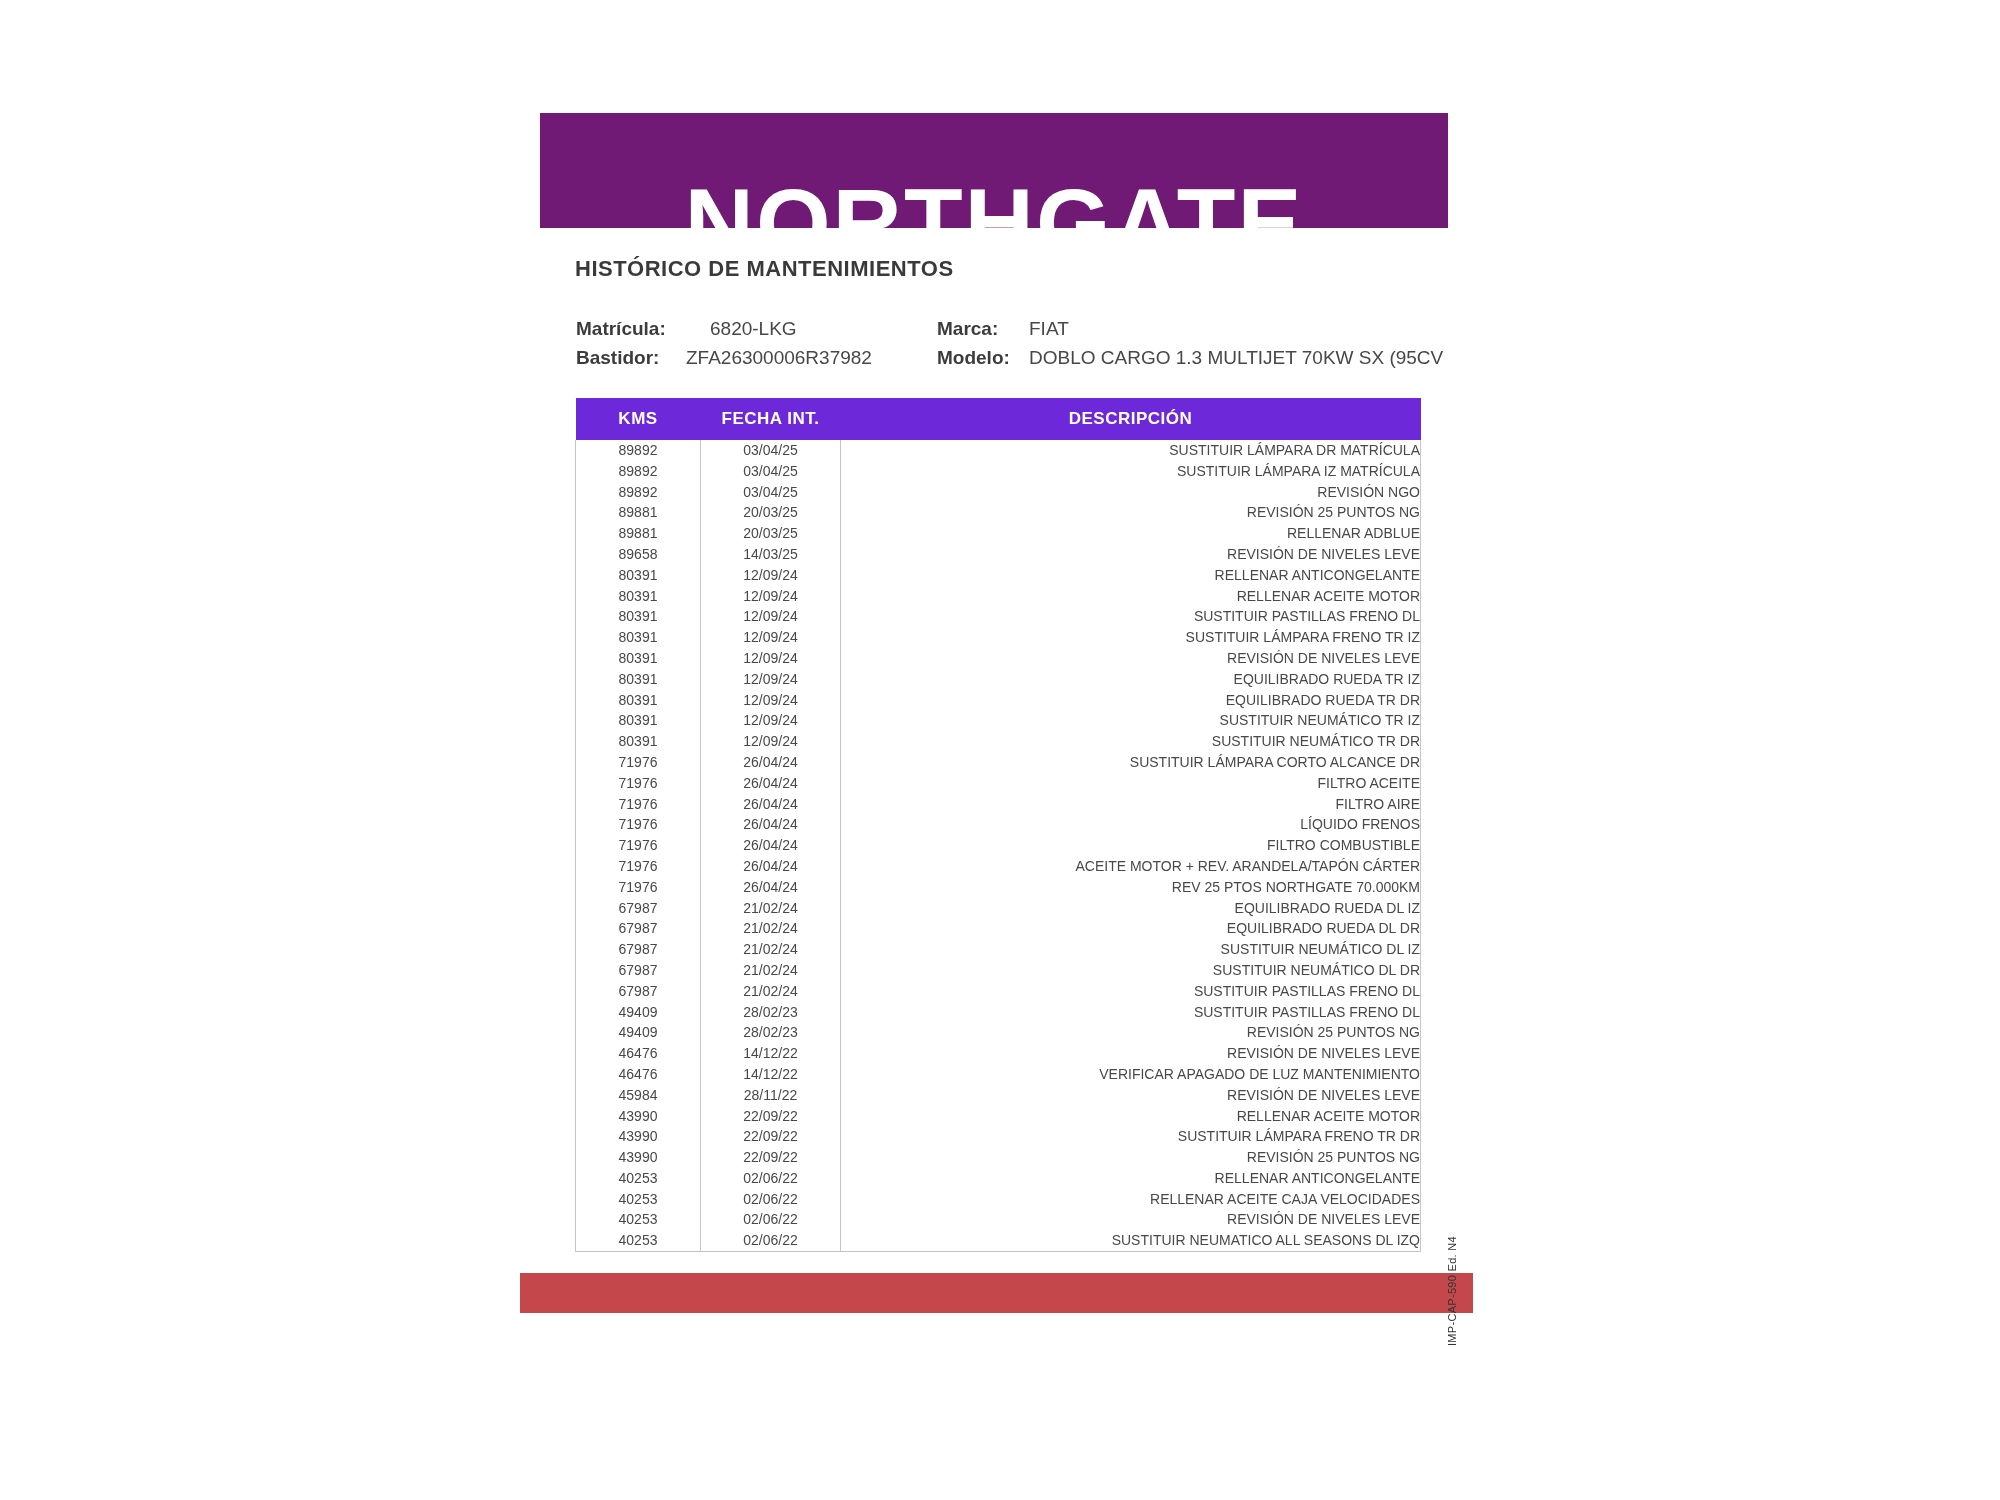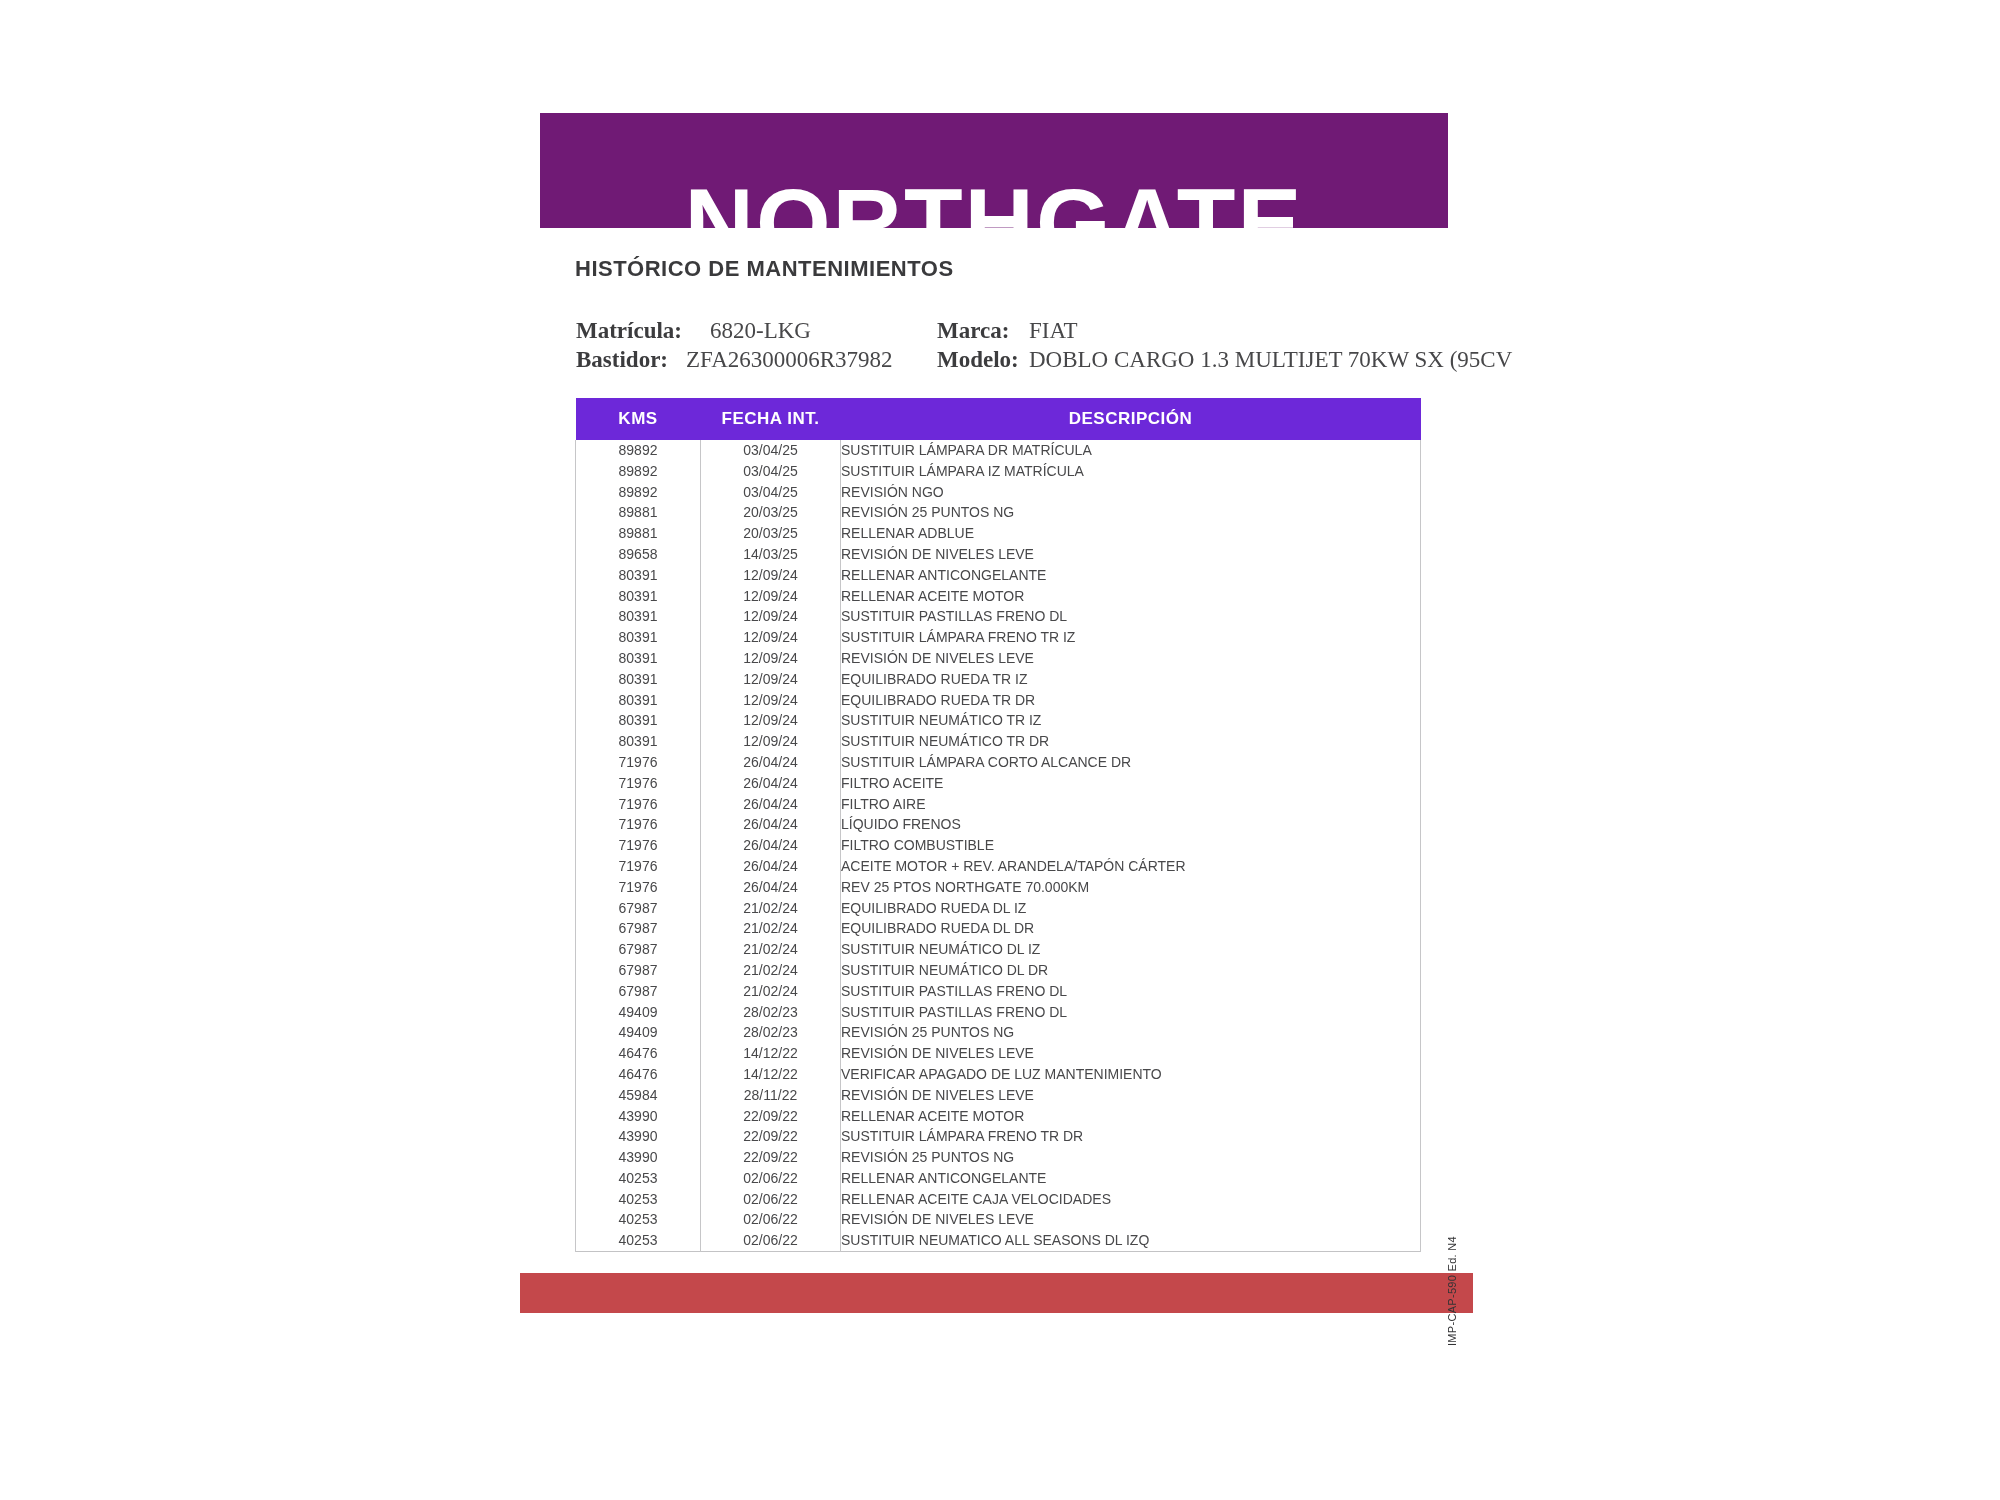--- a/index.html
+++ b/index.html
@@ -17,21 +17,21 @@
     font-weight:bold;font-size:96px;line-height:1;color:#ffffff;
     letter-spacing:2px;white-space:nowrap;
   }
   
   .doc-title{
     position:absolute;left:575px;top:256px;width:845px;margin:0;
     font-size:22px;font-weight:bold;color:#3a3a3c;
     letter-spacing:0.5px;
   }
   
-  .info-item{position:absolute;font-size:23px;white-space:nowrap;font-family:Liberation Serif, serif;}
+  .info-item{position:absolute;font-size:19px;white-space:nowrap;}
   .info-label{font-weight:bold;color:#3c3c3e;}
   .info-value{color:#474749;}
   
   .maint-table{
     position:absolute;left:575px;top:398px;width:845px;
     border-collapse:collapse;table-layout:fixed;
     border-bottom:1px solid #c3c3c5;
   }
   .maint-table col.c-kms{width:125px;}
   .maint-table col.c-fecha{width:140px;}
@@ -40,21 +40,21 @@
     background:#6d28d9;color:#ffffff;font-size:17px;font-weight:bold;
     height:42px;padding:0;text-align:center;letter-spacing:0.5px;
   }
   .maint-table tbody td{
     height:20.8px;padding:0;font-size:14px;color:#48484a;
     line-height:20.8px;white-space:nowrap;overflow:hidden;
     border-right:1px solid #c6c6c8;
   }
   .maint-table tbody td:first-child{border-left:1px solid #c6c6c8;text-align:center;}
   .maint-table tbody td:nth-child(2){text-align:center;}
-  .maint-table tbody td:nth-child(3){text-align:left;}
+  .maint-table tbody td:nth-child(3){text-align:right;padding-left:10px;}
   
   .footer-bar{
     position:absolute;left:520px;top:1273px;width:953px;height:40px;
     background:#c4484b;
   }
   
   .form-code{
     position:absolute;left:1446px;top:1250px;height:96px;
     writing-mode:vertical-rl;transform:rotate(180deg);
     font-size:11px;color:#333335;letter-spacing:0.3px;white-space:nowrap;

